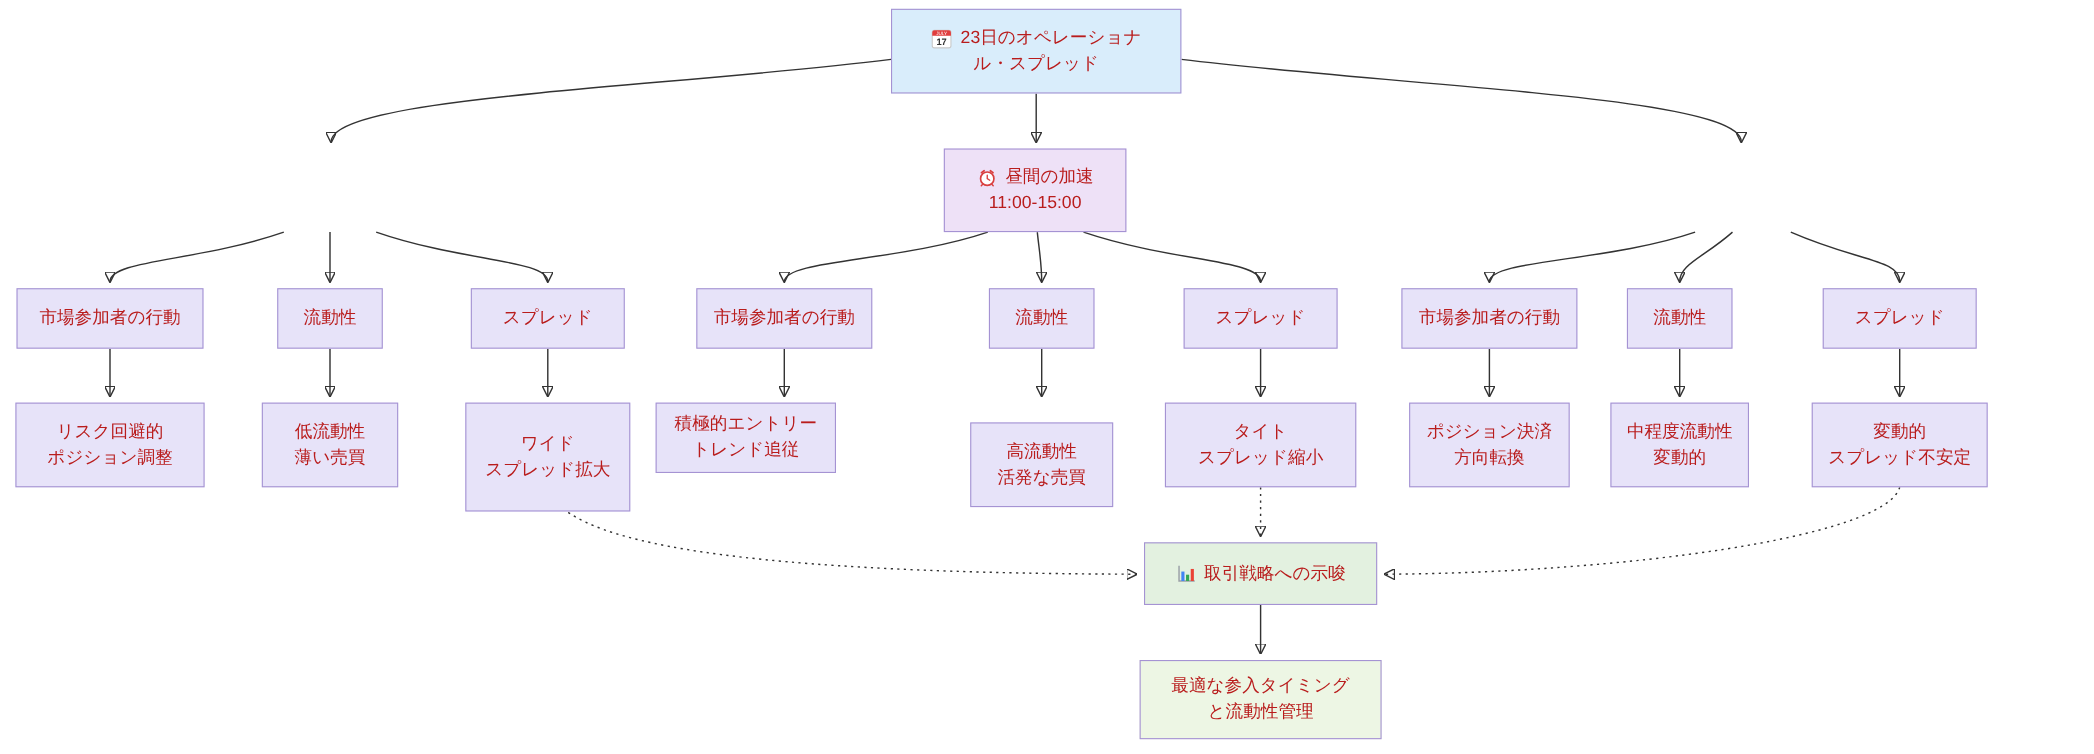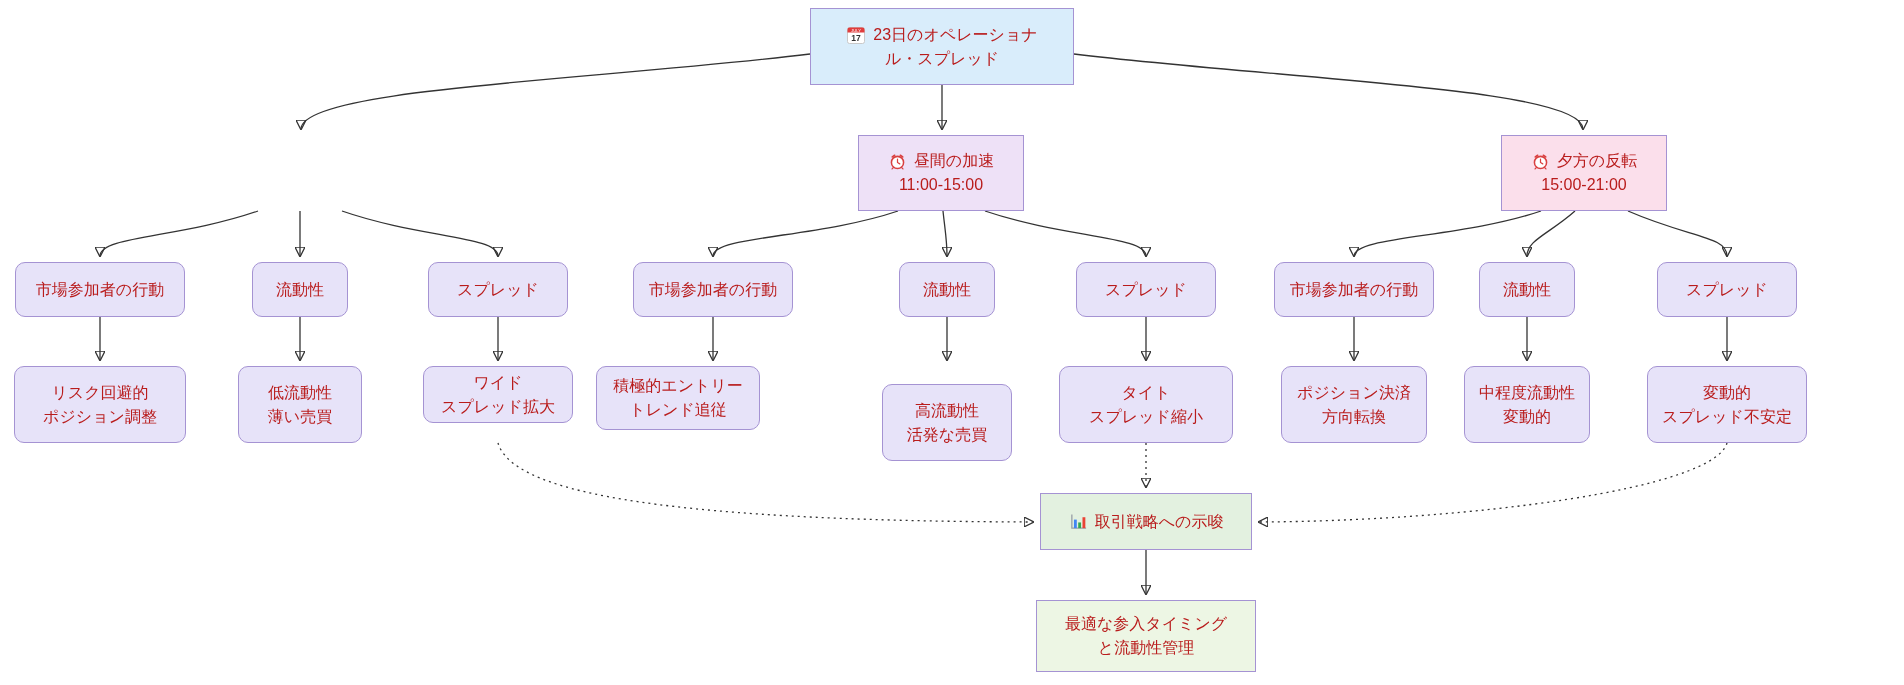--- a/index.html
+++ b/index.html
@@ -15,21 +15,21 @@
     border:1px solid var(--border,#a593d3);
     font-size:16px; line-height:24px; text-align:center; color:#b91c1c;
   }
   .node .row { display:flex; align-items:center; justify-content:center; gap:7px; }
   .icon { display:inline-flex; line-height:0; }
   .root       { background:var(--root-fill,#d9edfb); }
   .morning    { background:var(--morning-fill,#fdeeda); }
   .midday     { background:var(--midday-fill,#eee1f7); }
   .evening    { background:var(--evening-fill,#fbdfeb); }
   .factor,
-  .leaf       { background:var(--factor-fill,#e7e3f9);border-radius:10px; }
+  .leaf       { background:var(--factor-fill,#e7e3f9); }
   .strategy   { background:var(--strategy-fill,#e3f1e0); }
   .conclusion { background:var(--conclusion-fill,#edf6e4); }
 </style>
 </head>
 <body>
 
 <div class="canvas">
 
   <svg class="edges">
     <defs>
@@ -96,36 +96,20 @@
           <path d="M10 7.6 V11 L12.4 12.5" stroke="#d94040" stroke-width="1.3" fill="none" stroke-linecap="round"></path>
           <path d="M5.6 16.4 L4.3 17.8" stroke="#d94040" stroke-width="1.4" stroke-linecap="round"></path>
           <path d="M14.4 16.4 L15.7 17.8" stroke="#d94040" stroke-width="1.4" stroke-linecap="round"></path>
         </svg>
       </span>
       <span>昼間の加速</span>
     </div>
     <div>11:00-15:00</div>
   </div>
 
-  <div class="node evening" style="left:1501px;top:135px;width:166px;height:76px">
-    <div class="row">
-      <span class="icon">
-        <svg width="19" height="19" viewBox="0 0 20 20">
-          <path d="M4.5 5.2 L7 3.4" stroke="#d94040" stroke-width="1.7" stroke-linecap="round"></path>
-          <path d="M15.5 5.2 L13 3.4" stroke="#d94040" stroke-width="1.7" stroke-linecap="round"></path>
-          <circle cx="10" cy="11" r="6.4" fill="#ffffff" stroke="#d94040" stroke-width="1.6"></circle>
-          <path d="M10 7.6 V11 L12.4 12.5" stroke="#d94040" stroke-width="1.3" fill="none" stroke-linecap="round"></path>
-          <path d="M5.6 16.4 L4.3 17.8" stroke="#d94040" stroke-width="1.4" stroke-linecap="round"></path>
-          <path d="M14.4 16.4 L15.7 17.8" stroke="#d94040" stroke-width="1.4" stroke-linecap="round"></path>
-        </svg>
-      </span>
-      <span>夕方の反転</span>
-    </div>
-    <div>15:00-21:00</div>
-  </div>
 
   <div class="node factor" style="left:15px;top:262px;width:170px;height:55px">
     <span>市場参加者の行動</span>
   </div>
   <div class="node factor" style="left:252px;top:262px;width:96px;height:55px">
     <span>流動性</span>
   </div>
   <div class="node factor" style="left:428px;top:262px;width:140px;height:55px">
     <span>スプレッド</span>
   </div>
@@ -151,21 +135,21 @@
   </div>
 
   <div class="node leaf" style="left:14px;top:366px;width:172px;height:77px">
     <span>リスク回避的</span>
     <span>ポジション調整</span>
   </div>
   <div class="node leaf" style="left:238px;top:366px;width:124px;height:77px">
     <span>低流動性</span>
     <span>薄い売買</span>
   </div>
-  <div class="node leaf" style="left:423px;top:366px;width:150px;height:57px">
+  <div class="node leaf" style="left:423px;top:366px;width:150px;height:99px">
     <span>ワイド</span>
     <span>スプレッド拡大</span>
   </div>
 
   <div class="node leaf" style="left:596px;top:366px;width:164px;height:64px">
     <span>積極的エントリー</span>
     <span>トレンド追従</span>
   </div>
   <div class="node leaf" style="left:882px;top:384px;width:130px;height:77px">
     <span>高流動性</span>

